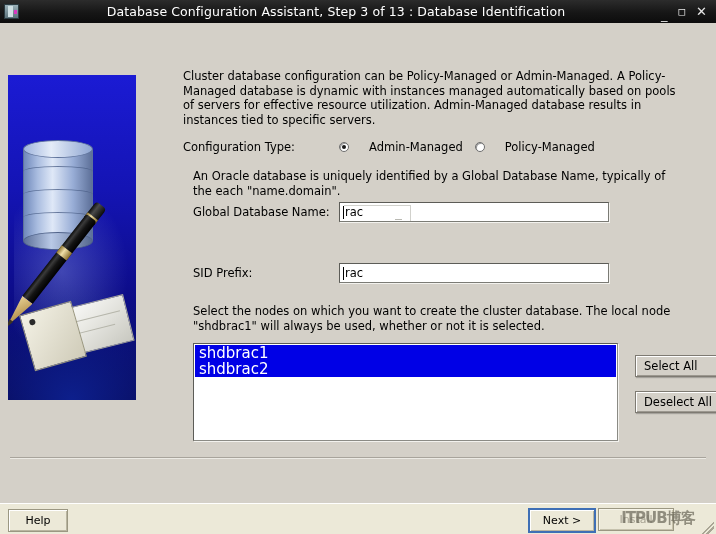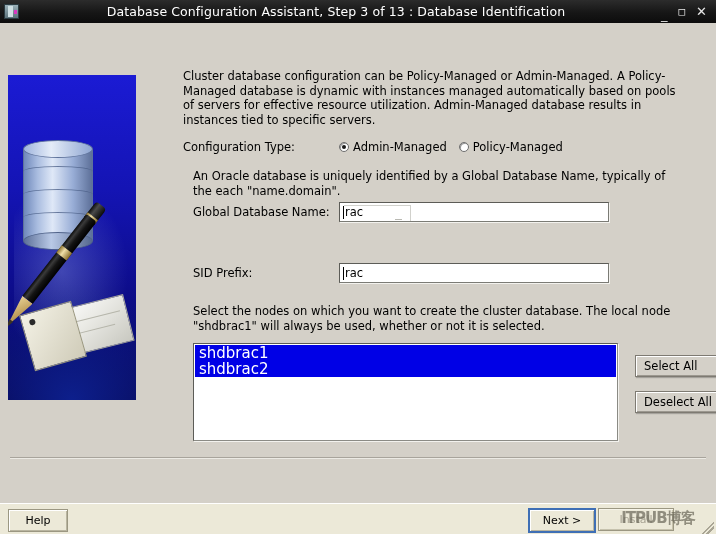--- a/index.html
+++ b/index.html
@@ -113,21 +113,21 @@
   .pen .tip{position:absolute;left:4px;top:130px;width:5px;height:9px;
     background:#3a3226;clip-path:polygon(0 0,100% 0,50% 100%);}
 
   
   .pane{position:absolute;left:183px;top:0;width:525px;height:434px;}
   .desc{position:absolute;font-size:11.5px;line-height:14.6px;color:#000;}
   .d1{left:0;top:46px;width:504px;}
   .row-cfg{position:absolute;left:0;top:117px;display:flex;align-items:center;}
   .cfg-label{font-size:11.5px;}
   .radios{position:absolute;left:156px;top:117px;display:flex;align-items:center;gap:12px;}
-  .radio{display:flex;align-items:center;gap:4px;font-size:11.5px;}
+  .radio{display:flex;align-items:center;gap:20px;font-size:11.5px;}
   .rdot{
     width:10px;height:10px;border-radius:50%;
     background:#ffffff;border:1px solid #6d6d6d;box-sizing:border-box;
     box-shadow:inset 1px 1px 0 #9a9a9a;position:relative;flex:none;
   }
   .rdot.on:after{
     content:"";position:absolute;left:2px;top:2px;width:4px;height:4px;
     border-radius:50%;background:#1a1a1a;
   }
   .d2{left:10px;top:146px;width:494px;}

